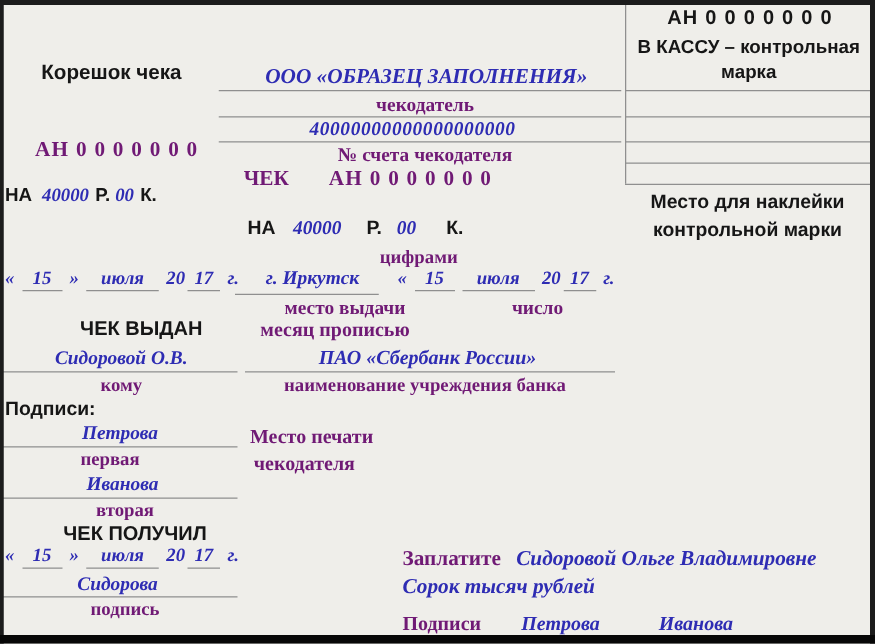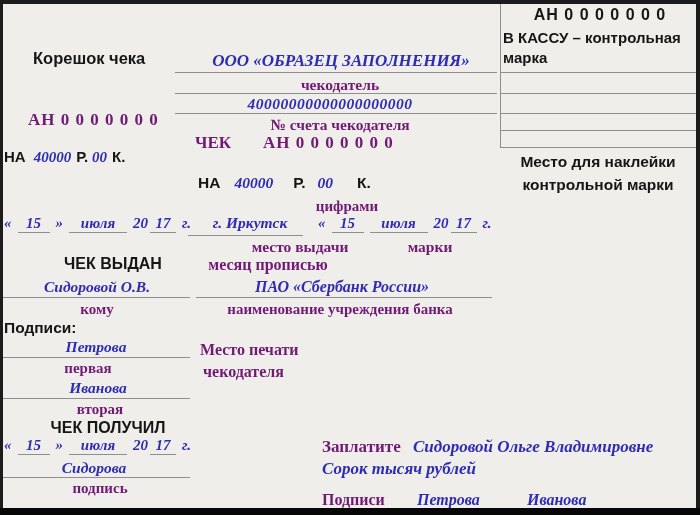--- a/index.html
+++ b/index.html
@@ -3,21 +3,21 @@
 <meta charset="utf-8">
 <style>
   html,body{margin:0;padding:0;}
   body{background:#d6d6d2;}
   .sheet{
     position:relative;width:700px;height:515px;overflow:hidden;
     background:#efeeea;
   }
   .abs{position:absolute;white-space:nowrap;line-height:1.15;}
   .ctr{transform:translateX(-50%);}
-  .txc{text-align:left;}
+  .txc{text-align:center;}
   .serif{font-family:"Liberation Serif","DejaVu Serif",serif;font-weight:700;color:#701a75;}
   .sans{font-family:"Liberation Sans","DejaVu Sans",sans-serif;font-weight:700;color:#161616;}
   .val{font-family:"Liberation Serif","DejaVu Serif",serif;font-weight:700;font-style:italic;color:#2e2cb3;}
   .rule{position:absolute;height:0;border-top:1.4px solid #8f8f8f;}
   .vrule{position:absolute;width:0;border-left:1.4px solid #8f8f8f;}
   .bar{position:absolute;background:#1c1c1c;}
   .date{display:flex;align-items:baseline;gap:6px;font-size:15px;}
   .date .seg{border-bottom:1.4px solid #8f8f8f;text-align:center;}
   .amount{display:flex;align-items:baseline;font-size:15px;}.f15{font-size:15px;}.f155{font-size:15.5px;}
   .f16{font-size:16px;}.f165{font-size:16.5px;}.f17{font-size:17px;}
@@ -88,35 +88,35 @@
   <div class="abs serif f17" style="left:195px;top:133px;">ЧЕК</div>
   <div class="abs serif f17" style="left:263px;top:133px;letter-spacing:1px;">АН 0 0 0 0 0 0 0</div>
 
   <div class="abs amount" style="left:198px;top:174px;font-size:15.5px;">
     <span class="sans">НА</span>
     <span class="val" style="margin-left:14px;">40000</span>
     <span class="sans" style="margin-left:20px;">Р.</span>
     <span class="val" style="margin-left:12px;">00</span>
     <span class="sans" style="margin-left:24px;">К.</span>
   </div>
-  <div class="abs serif f15 ctr" style="left:347px;top:198px;">цифрами</div>
+  <div class="abs serif f15 ctr" style="left:335px;top:198px;">цифрами</div>
 
   <div class="abs val f155 ctr" style="left:250px;top:214px;">г. Иркутск</div>
   <div class="rule" style="left:188px;top:235px;width:115px;"></div>
-  <div class="abs serif f155 ctr" style="left:276px;top:238px;margin-left:24px;">место выдачи</div>
+  <div class="abs serif f155 ctr" style="left:276px;top:238px;">место выдачи</div>
 
   <div class="abs date" style="left:318px;top:215px;">
     <span class="val">«</span>
     <span class="seg val" style="min-width:32px;">15</span>
     <span class="seg val" style="min-width:58px;">июля</span>
     <span class="val">20</span>
     <span class="seg val" style="min-width:26px;margin-left:-4px;">17</span>
     <span class="val">г.</span>
   </div>
-  <div class="abs serif f155 ctr" style="left:430px;top:238px;">марки</div>
+  <div class="abs serif f155 ctr" style="left:430px;top:238px;">число</div>
 
   <div class="abs serif f16 ctr" style="left:268px;top:256px;">месяц прописью</div>
 
   <div class="abs val f16 ctr" style="left:342px;top:278px;">ПАО «Сбербанк России»</div>
   <div class="rule" style="left:196px;top:297px;width:296px;"></div>
   <div class="abs serif f15 ctr" style="left:340px;top:301px;">наименование учреждения банка</div>
 
   <div class="abs serif f16" style="left:203px;top:363px;">чекодателя</div>
   <div class="abs serif f16" style="left:200px;top:341px;">Место печати</div>
 

